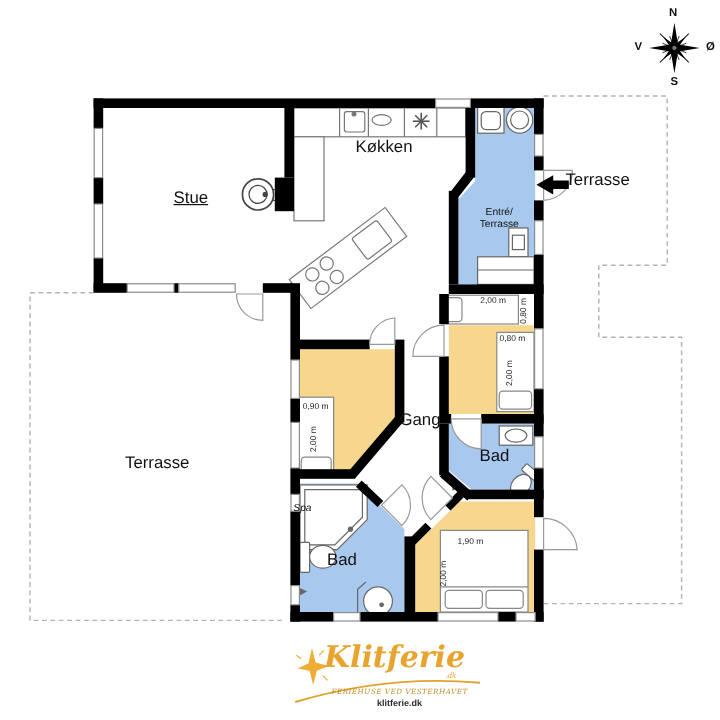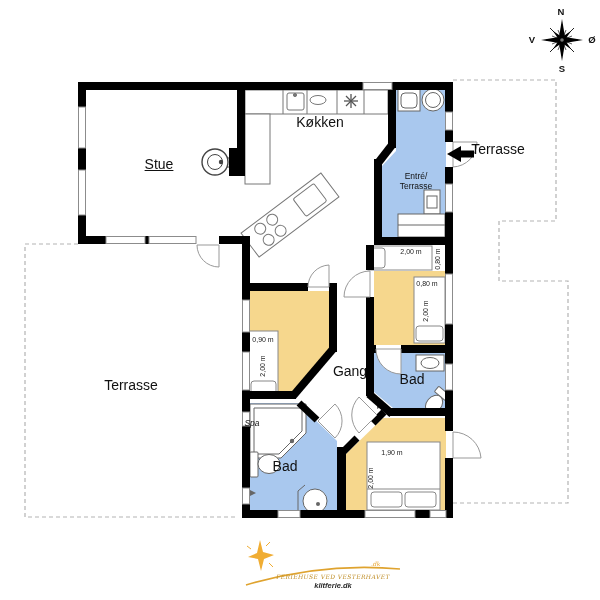--- a/index.html
+++ b/index.html
@@ -16,21 +16,21 @@
   #logo{position:absolute;left:238px;top:536px;width:190px;height:58px;}
   #logo svg{position:absolute;left:0;top:0;}
   .brand{position:absolute;left:32px;top:-3px;font-family:"DejaVu Serif",serif;
        font-style:italic;font-weight:bold;font-size:25px;color:#e9a42f;}
   .brand-suffix{position:absolute;left:133px;top:24px;font-family:"DejaVu Serif",serif;
        font-style:italic;font-size:6px;color:#e9a42f;}
   .tagline{position:absolute;left:95px;top:37px;transform:translateX(-50%);
        font-family:"DejaVu Serif",serif;font-style:italic;font-size:6px;
        letter-spacing:.4px;color:#bf8d26;white-space:nowrap;}
   .website{position:absolute;left:95px;top:45px;transform:translateX(-50%);
-       font-size:7.5px;font-weight:bold;color:#2b2b2b;white-space:nowrap;font-style:italic;}
+       font-size:7.5px;font-weight:bold;color:#2b2b2b;white-space:nowrap;}
 </style>
 </head>
 <body>
 
 <div id="canvas">
 
 <svg id="plan-svg" width="600" height="600" viewBox="0 0 600 600">
 
   <g>
     <path d="M80,82 H453 V518 H242 V243 H80 Z" fill="#ffffff"></path>
@@ -262,21 +262,21 @@
 </svg>
 
 <div class="lbl" style="left:159px;top:164px;text-decoration:underline;">Stue</div>
 <div class="lbl" style="left:320px;top:122px;">Køkken</div>
 <div class="lbl entre-lbl" style="left:416px;top:181px;">
   <div>Entré/</div>
   <div>Terrasse</div>
 </div>
 <div class="lbl" style="left:498px;top:149px;">Terrasse</div>
 <div class="lbl" style="left:131px;top:385px;">Terrasse</div>
-<div class="lbl" style="left:350px;top:349px;margin-top:22px;">Gang</div>
+<div class="lbl" style="left:350px;top:349px;">Gang</div>
 <div class="lbl" style="left:412px;top:379px;">Bad</div>
 <div class="lbl" style="left:285px;top:466px;">Bad</div>
 <div class="lbl" style="left:252px;top:423px;font-size:8.5px;font-style:italic;">Spa</div>
 
 <div class="lbl meas" style="left:411px;top:251px;">2,00 m</div>
 <div class="lbl meas vert" style="left:437px;top:259px;">0,80 m</div>
 <div class="lbl meas" style="left:427px;top:283px;">0,80 m</div>
 <div class="lbl meas vert" style="left:425px;top:311px;">2,00 m</div>
 <div class="lbl meas" style="left:263px;top:339px;">0,90 m</div>
 <div class="lbl meas vert" style="left:262px;top:366px;">2,00 m</div>
@@ -293,18 +293,19 @@
     <path d="M8,49 Q85,26 162,33" fill="none" stroke="#dfa32f" stroke-width="1.6"></path>
     <g transform="translate(22,20)">
       <polygon fill="#f0ad33" points="0,-16 3,-4 14,-1 4,3 1,15 -2,3 -12,1 -3,-3"></polygon>
       <g stroke="#f0ad33" stroke-width="1">
         <line x1="6" y1="-10" x2="10" y2="-14"></line>
         <line x1="9" y1="7" x2="13" y2="11"></line>
         <line x1="-9" y1="-7" x2="-13" y2="-10"></line>
       </g>
     </g>
   </svg>
+  <span class="brand">Klitferie</span>
   <span class="brand-suffix">.dk</span>
   <span class="tagline">FERIEHUSE VED VESTERHAVET</span>
   <span class="website">klitferie.dk</span>
 </div>
 
 </div>
 
 </body></html>

